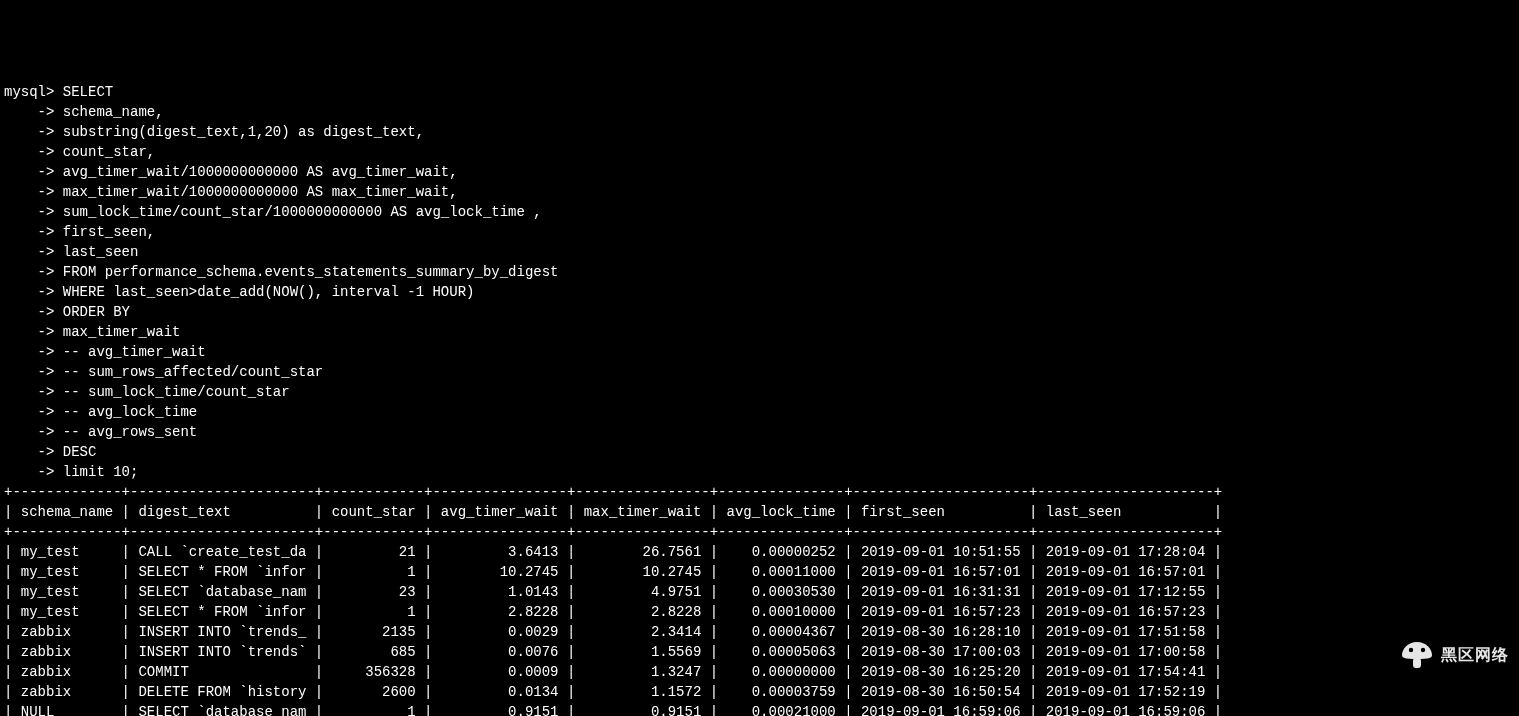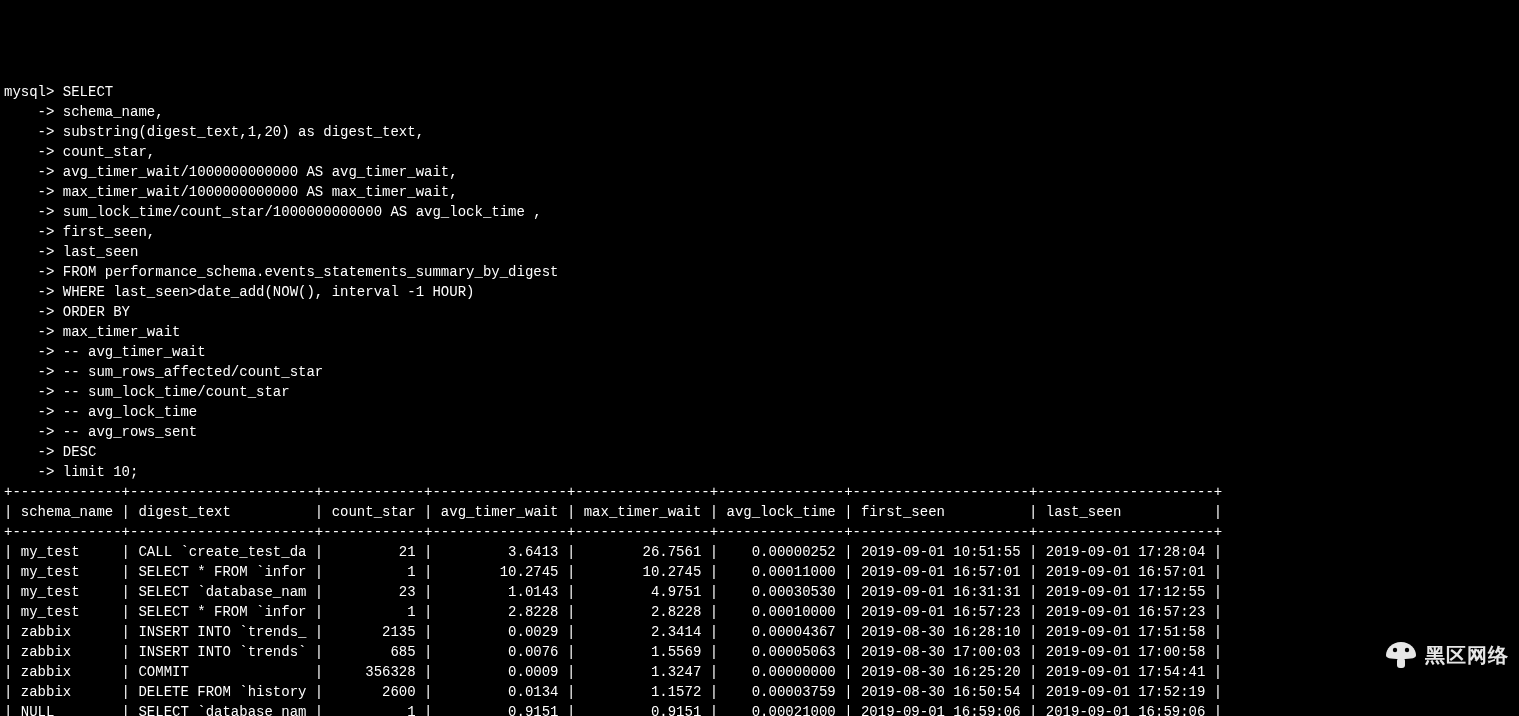--- a/index.html
+++ b/index.html
@@ -23,21 +23,21 @@
     bottom: 6px;
     display: flex;
     align-items: center;
     gap: 6px;
     opacity: 0.9;
   }
   .watermark svg { display: block; }
   .watermark-text {
     color: #fff;
     font-family: "Microsoft YaHei", sans-serif;
-    font-size: 20px;
+    font-size: 16px;
     font-weight: bold;
     letter-spacing: 1px;
   }
 </style>
 </head>
 <body>
 
 
 
 <div id="terminal"><div class="line">mysql&gt; SELECT</div><div class="line">    -&gt; schema_name,</div><div class="line">    -&gt; substring(digest_text,1,20) as digest_text,</div><div class="line">    -&gt; count_star,</div><div class="line">    -&gt; avg_timer_wait/1000000000000 AS avg_timer_wait,</div><div class="line">    -&gt; max_timer_wait/1000000000000 AS max_timer_wait,</div><div class="line">    -&gt; sum_lock_time/count_star/1000000000000 AS avg_lock_time ,</div><div class="line">    -&gt; first_seen,</div><div class="line">    -&gt; last_seen</div><div class="line">    -&gt; FROM performance_schema.events_statements_summary_by_digest</div><div class="line">    -&gt; WHERE last_seen&gt;date_add(NOW(), interval -1 HOUR)</div><div class="line">    -&gt; ORDER BY</div><div class="line">    -&gt; max_timer_wait</div><div class="line">    -&gt; -- avg_timer_wait</div><div class="line">    -&gt; -- sum_rows_affected/count_star</div><div class="line">    -&gt; -- sum_lock_time/count_star</div><div class="line">    -&gt; -- avg_lock_time</div><div class="line">    -&gt; -- avg_rows_sent</div><div class="line">    -&gt; DESC</div><div class="line">    -&gt; limit 10;</div><div class="line">+-------------+----------------------+------------+----------------+----------------+---------------+---------------------+---------------------+</div><div class="line">| schema_name | digest_text          | count_star | avg_timer_wait | max_timer_wait | avg_lock_time | first_seen          | last_seen           |</div><div class="line">+-------------+----------------------+------------+----------------+----------------+---------------+---------------------+---------------------+</div><div class="line">| my_test     | CALL `create_test_da |         21 |         3.6413 |        26.7561 |    0.00000252 | 2019-09-01 10:51:55 | 2019-09-01 17:28:04 |</div><div class="line">| my_test     | SELECT * FROM `infor |          1 |        10.2745 |        10.2745 |    0.00011000 | 2019-09-01 16:57:01 | 2019-09-01 16:57:01 |</div><div class="line">| my_test     | SELECT `database_nam |         23 |         1.0143 |         4.9751 |    0.00030530 | 2019-09-01 16:31:31 | 2019-09-01 17:12:55 |</div><div class="line">| my_test     | SELECT * FROM `infor |          1 |         2.8228 |         2.8228 |    0.00010000 | 2019-09-01 16:57:23 | 2019-09-01 16:57:23 |</div><div class="line">| zabbix      | INSERT INTO `trends_ |       2135 |         0.0029 |         2.3414 |    0.00004367 | 2019-08-30 16:28:10 | 2019-09-01 17:51:58 |</div><div class="line">| zabbix      | INSERT INTO `trends` |        685 |         0.0076 |         1.5569 |    0.00005063 | 2019-08-30 17:00:03 | 2019-09-01 17:00:58 |</div><div class="line">| zabbix      | COMMIT               |     356328 |         0.0009 |         1.3247 |    0.00000000 | 2019-08-30 16:25:20 | 2019-09-01 17:54:41 |</div><div class="line">| zabbix      | DELETE FROM `history |       2600 |         0.0134 |         1.1572 |    0.00003759 | 2019-08-30 16:50:54 | 2019-09-01 17:52:19 |</div><div class="line">| NULL        | SELECT `database_nam |          1 |         0.9151 |         0.9151 |    0.00021000 | 2019-09-01 16:59:06 | 2019-09-01 16:59:06 |</div><div class="line"></div></div>

